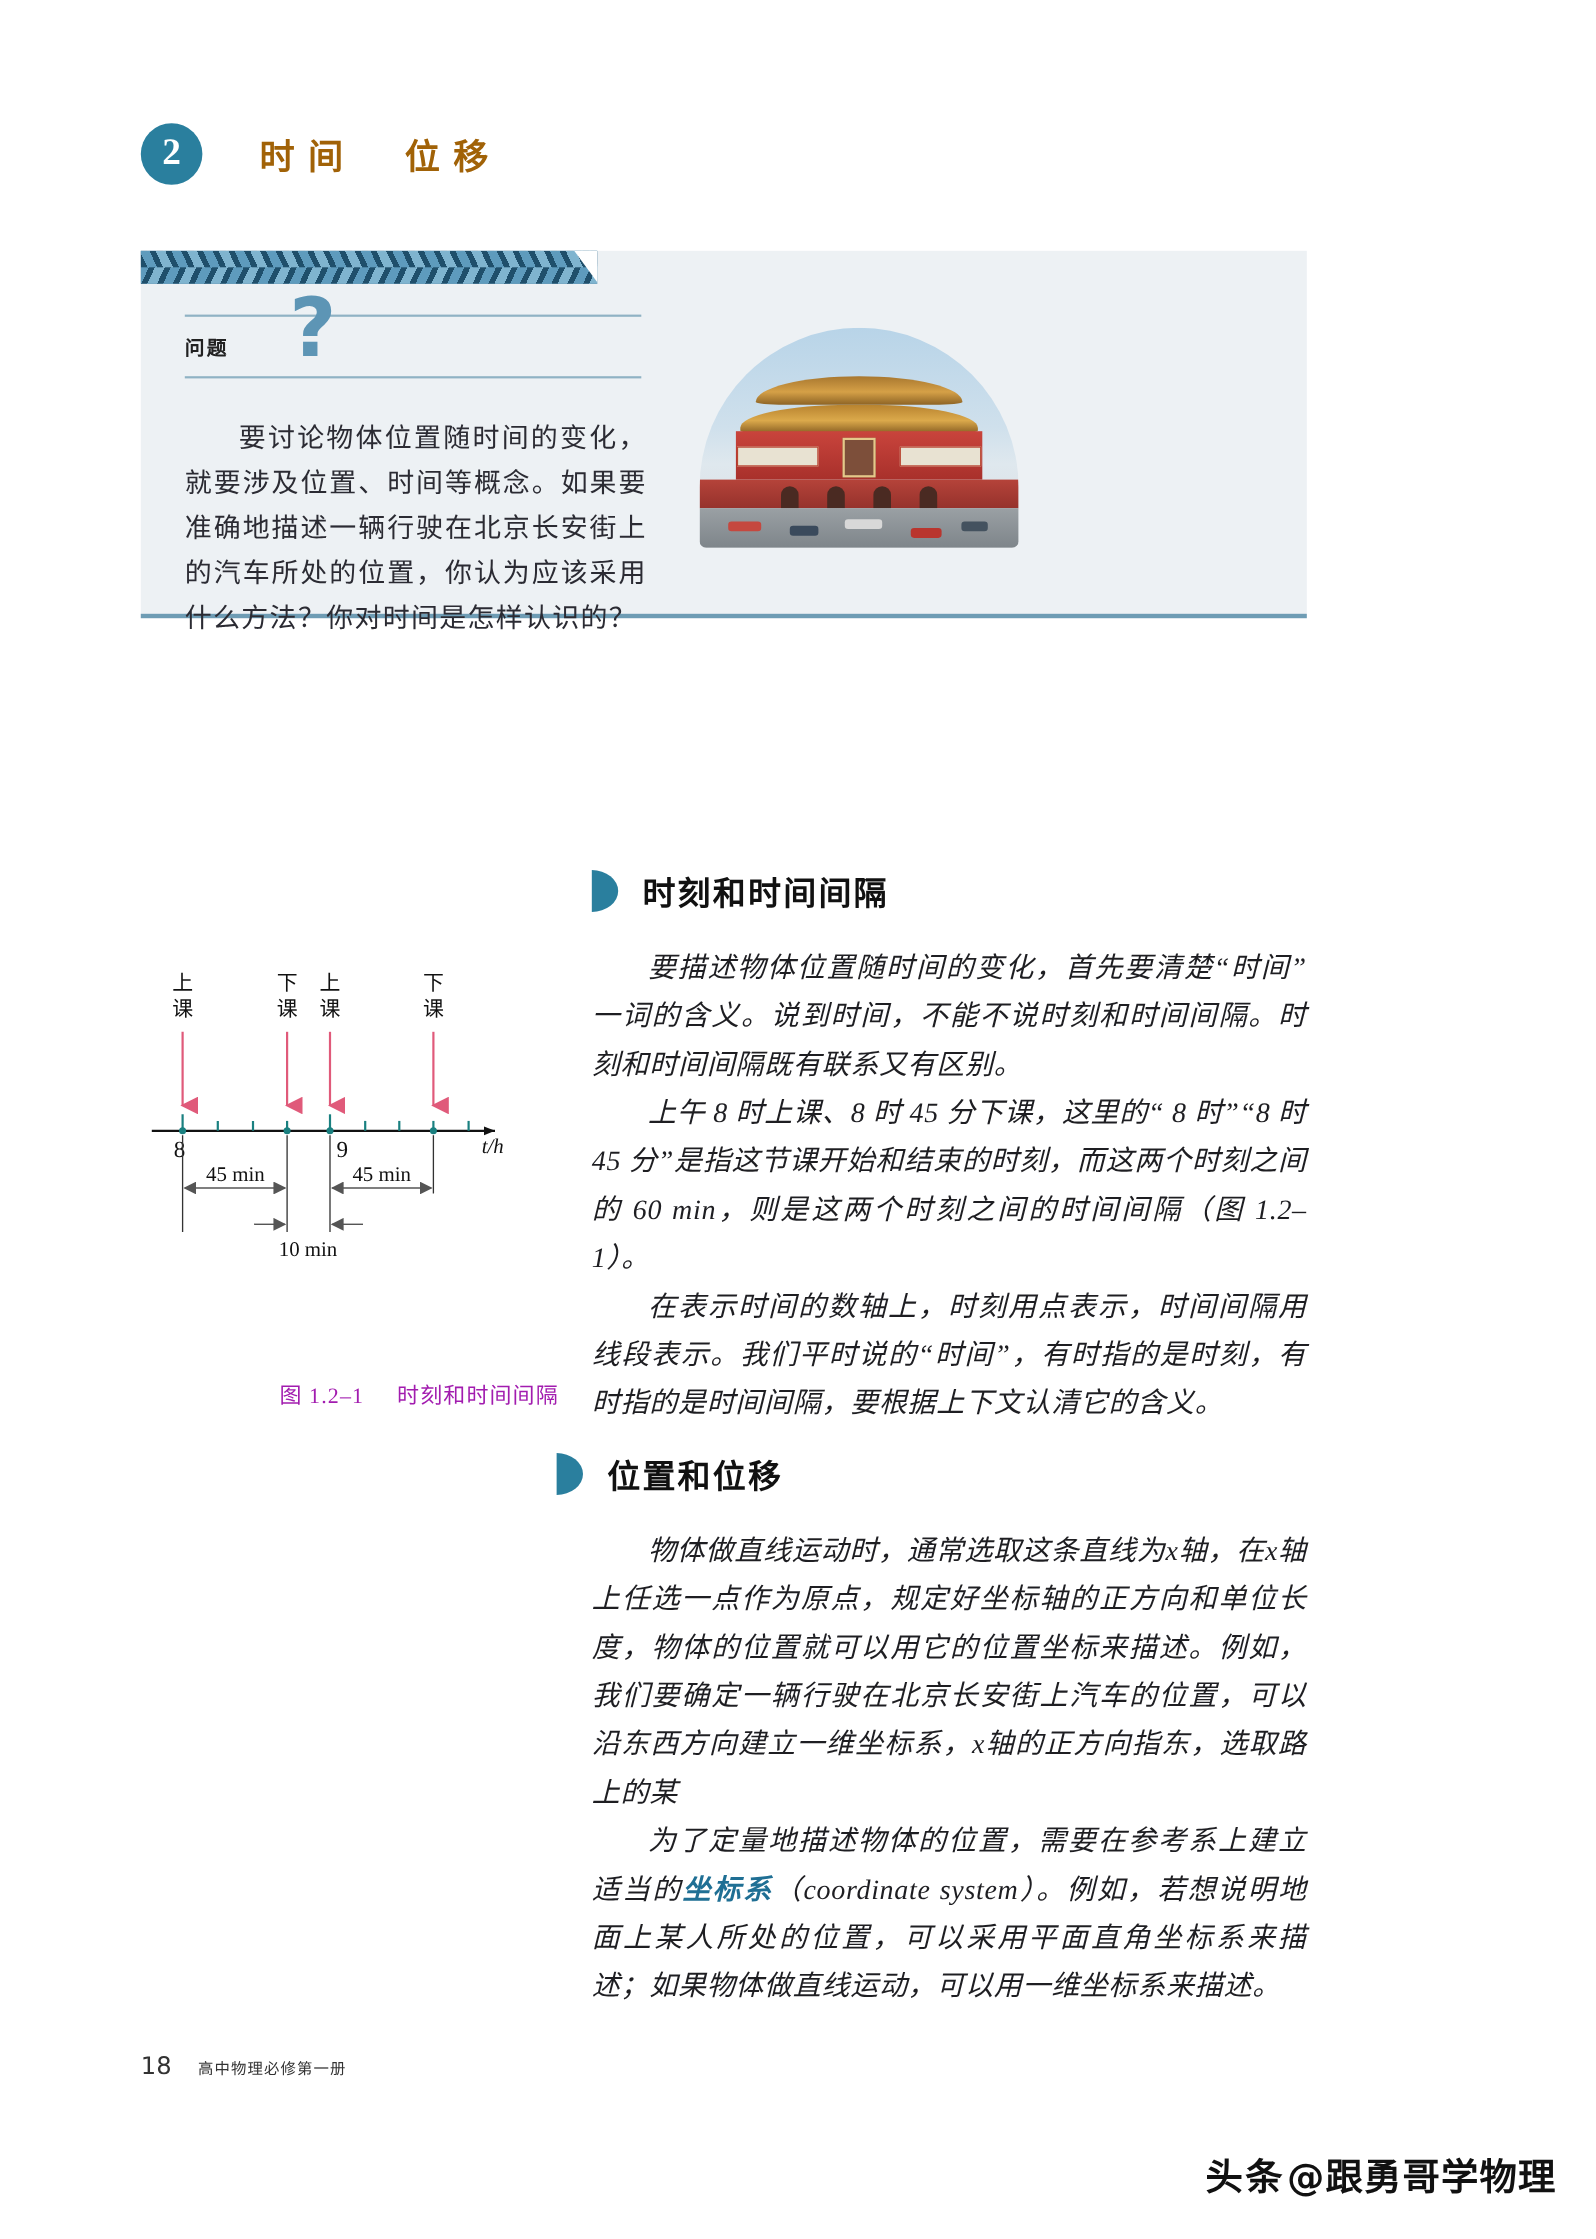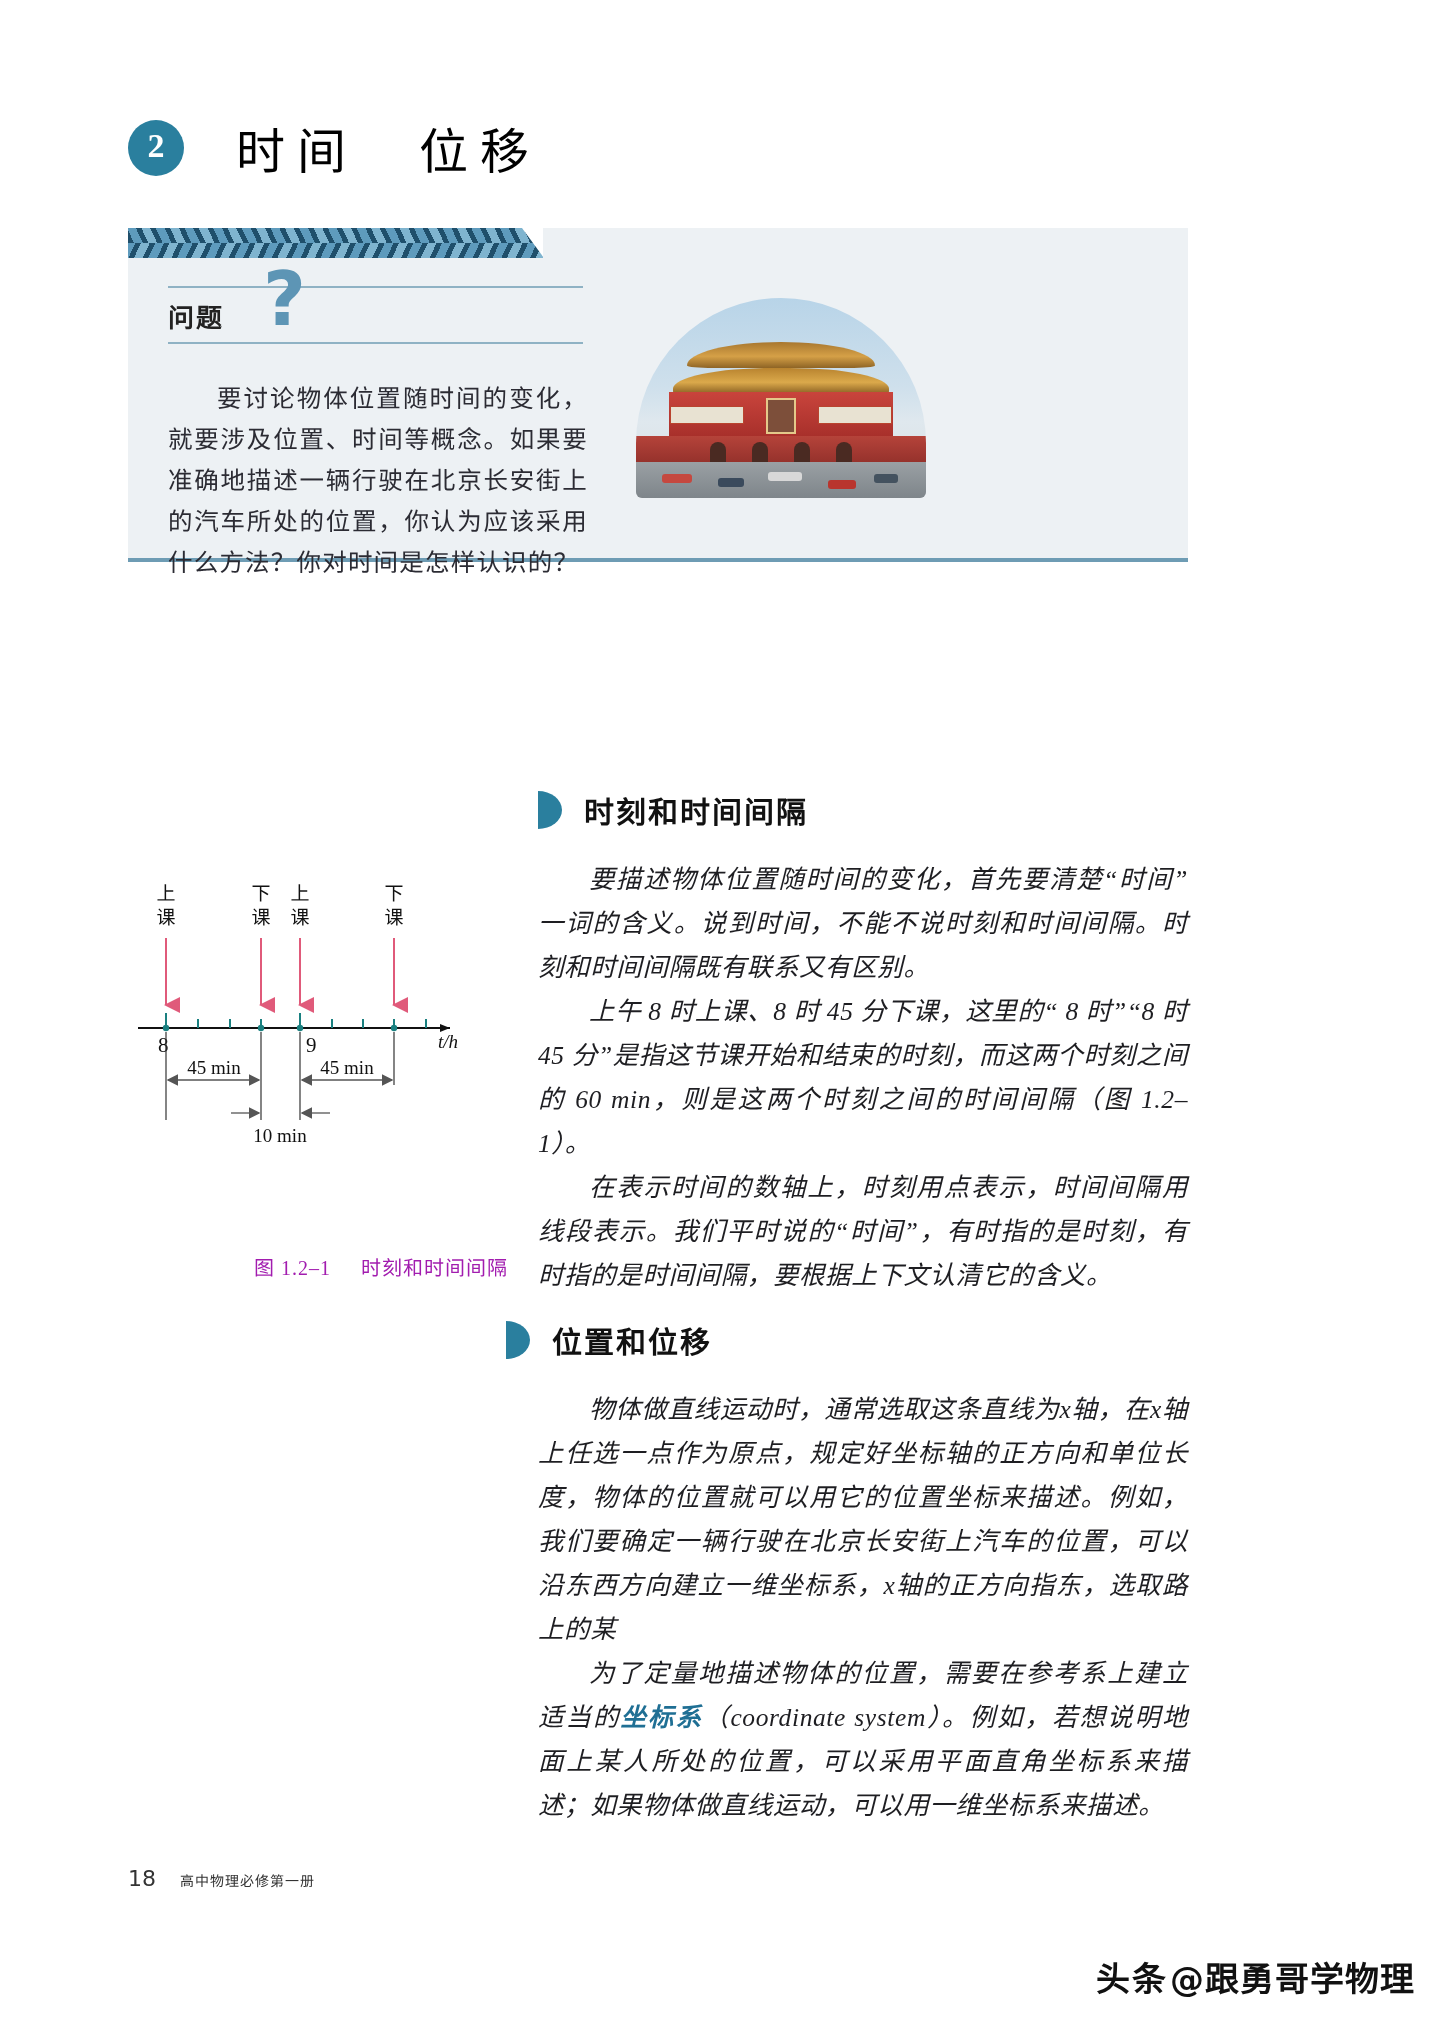--- a/index.html
+++ b/index.html
@@ -21,22 +21,22 @@
   .chap-badge{
     width:56px;height:56px;border-radius:50%;
     background:#2a7f9e;color:#ffffff;
     display:flex;align-items:center;justify-content:center;
     font-family:"Liberation Serif",serif;
     font-size:34px;font-weight:700;line-height:1;
     padding-bottom:3px;box-sizing:border-box;
   }
   .chap-title{
     font-family:"Liberation Serif","DejaVu Serif",serif;
-    font-size:49px;font-weight:400;letter-spacing:12px;
-    color:#000000;white-space:pre;
+    font-size:32px;font-weight:700;letter-spacing:12px;
+    color:#a16207;white-space:pre;
   }
 
   
   .qbox{
     position:absolute;left:128px;top:228px;
     width:1060px;height:330px;
     background:#edf1f4;
     border-bottom:4px solid #6e9cb4;
   }
   .qbox-stripe{
@@ -71,21 +71,21 @@
   .qhead{
     position:absolute;left:40px;top:58px;width:415px;
   }
   .qhead .rule-top{height:2px;background:#8fb2c4;width:100%;}
   .qhead .rule-bot{height:2px;background:#8fb2c4;width:100%;}
   .qhead .inner{
     height:54px;position:relative;display:flex;align-items:center;
   }
   .qhead .qlabel{
     font-family:"DejaVu Sans","Liberation Sans",sans-serif;
-    font-size:26px;font-weight:700;color:#222;letter-spacing:2px;
+    font-size:18px;font-weight:700;color:#222;letter-spacing:2px;
   }
   .qmark{
     position:absolute;left:95px;top:-26px;
     font-family:"DejaVu Sans","Liberation Sans",sans-serif;
     font-size:74px;font-weight:700;color:#5d95b5;line-height:1;
   }
 
   .qtext{
     position:absolute;left:40px;top:150px;width:420px;
     font-family:"Liberation Serif","DejaVu Serif",serif;

